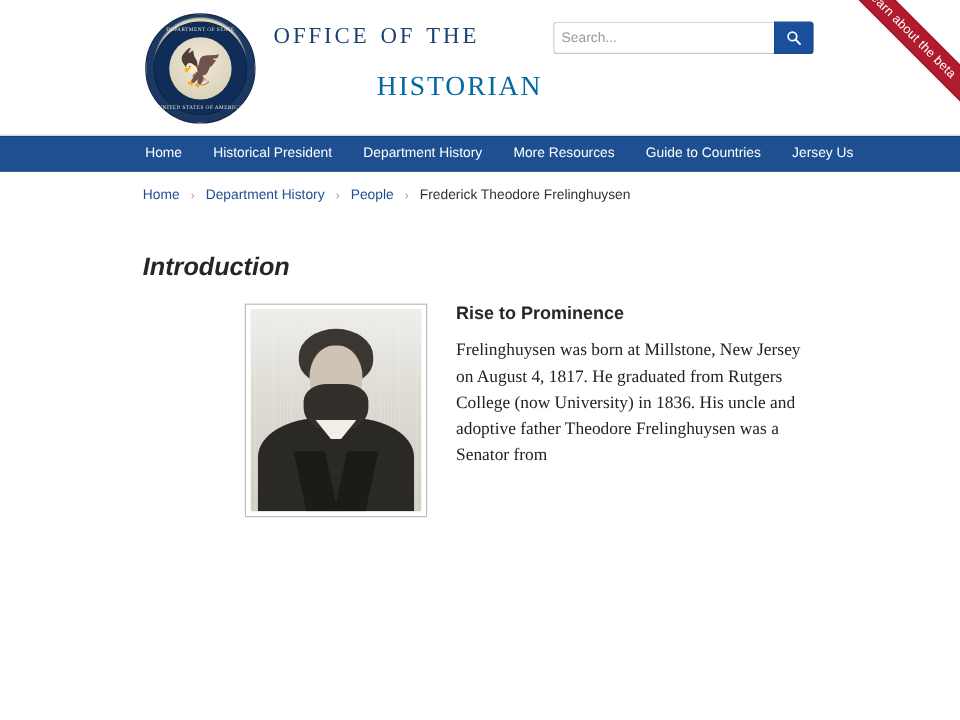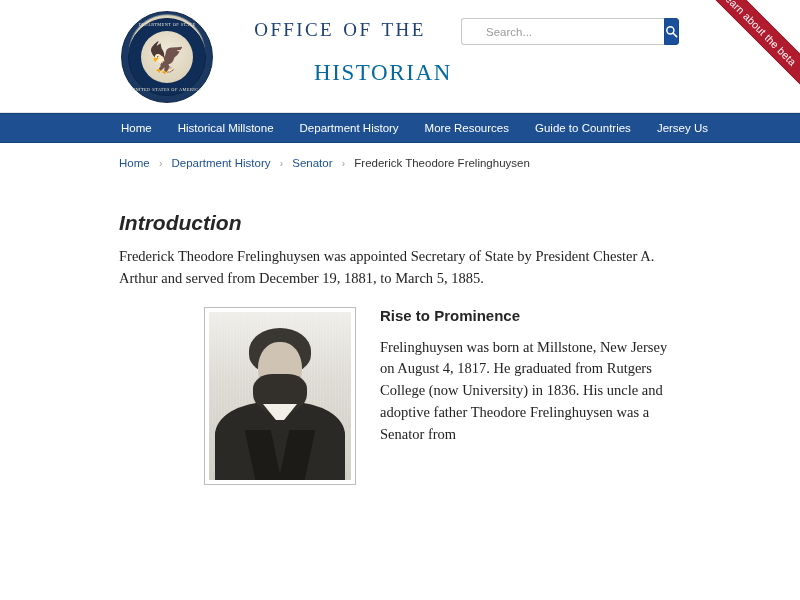--- a/index.html
+++ b/index.html
@@ -65,21 +65,20 @@
     line-height: 1;
     color: #6f5b36;
     transform: translateY(1px);
   }
 
   .wordmark {
     position: absolute;
     left: 228px; top: 12px;
     font-family: "Liberation Serif", serif;
     color: #1c3f6e;
-    text-align: center;
   }
   .wordmark .line1 {
     font-size: 27px;
     letter-spacing: 2.4px;
     font-variant: small-caps;
     text-transform: lowercase;
     font-weight: 400;
     color: #1d4173;
   }
   .wordmark .line2 {
@@ -97,21 +96,21 @@
     left: 461px; top: 18px;
     width: 217px; height: 27px;
     display: flex;
   }
   .searchbox input {
     flex: 1 1 auto;
     height: 27px;
     border: 1px solid #c9c9c9;
     border-right: none;
     border-radius: 3px 0 0 3px;
-    padding: 0 24px;
+    padding: 0 6px;
     font-size: 11.5px;
     color: #555;
     background: #fff;
     outline: none;
     font-family: "Liberation Sans", sans-serif;
   }
   .searchbox input::placeholder { color: #9a9a9a; }
   .search-btn {
     width: 33px; height: 27px;
     background: #1a4f9c;
@@ -334,44 +333,43 @@
       </div>
     </div>
 
     <div class="beta-ribbon">Learn about the beta</div>
   </div>
 </div>
 
 <div class="navbar">
   <div class="nav-inner">
     <a href="#">Home</a>
-    <a href="#">Historical Millstone</a>
+    <a href="#">Historical President</a>
     <a href="#">Department History</a>
     <a href="#">More Resources</a>
     <a href="#">Guide to Countries</a>
     <a href="#">Jersey Us</a>
   </div>
 </div>
 
 <div class="breadcrumb">
   <a href="#">Home</a>
   <span class="sep">›</span>
   <a href="#">Department History</a>
   <span class="sep">›</span>
-  <a href="#">Senator</a>
+  <a href="#">People</a>
   <span class="sep">›</span>
   <span class="current">Frederick Theodore Frelinghuysen</span>
 </div>
 
 <div class="content">
 
 
   <h2 class="section-title">Introduction</h2>
 
-  <p class="body-text">Frederick Theodore Frelinghuysen was appointed Secretary of State by President Chester A. Arthur and served from December 19, 1881, to March 5, 1885.</p>
 
   <div class="two-col">
 
     <div class="figure">
       <div class="frame">
         <div class="portrait">
           <div class="bg"></div>
           <div class="body"></div>
           <div class="lapelL"></div>
           <div class="lapelR"></div>

